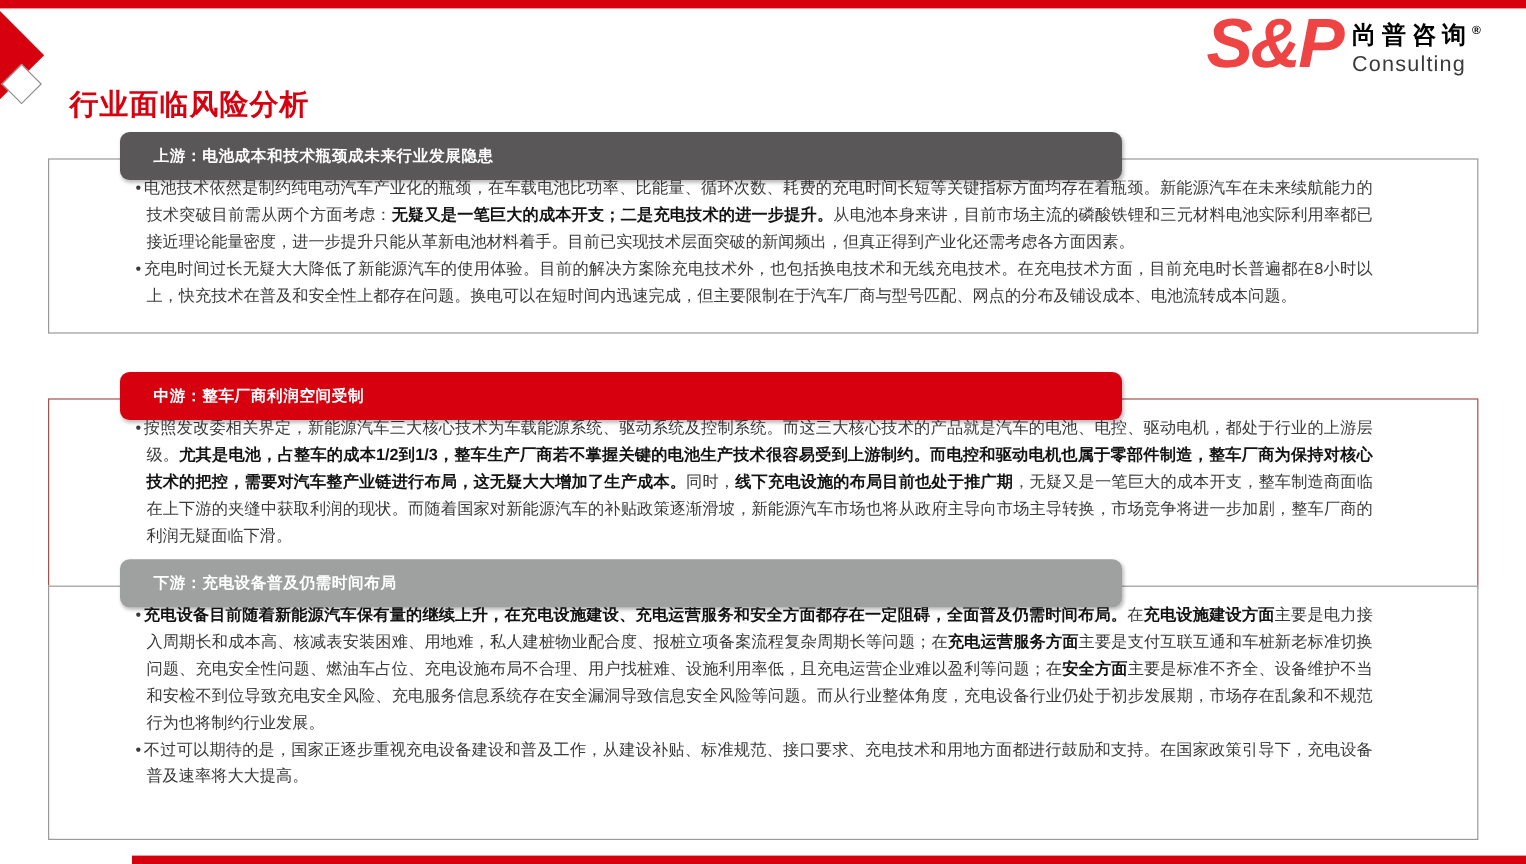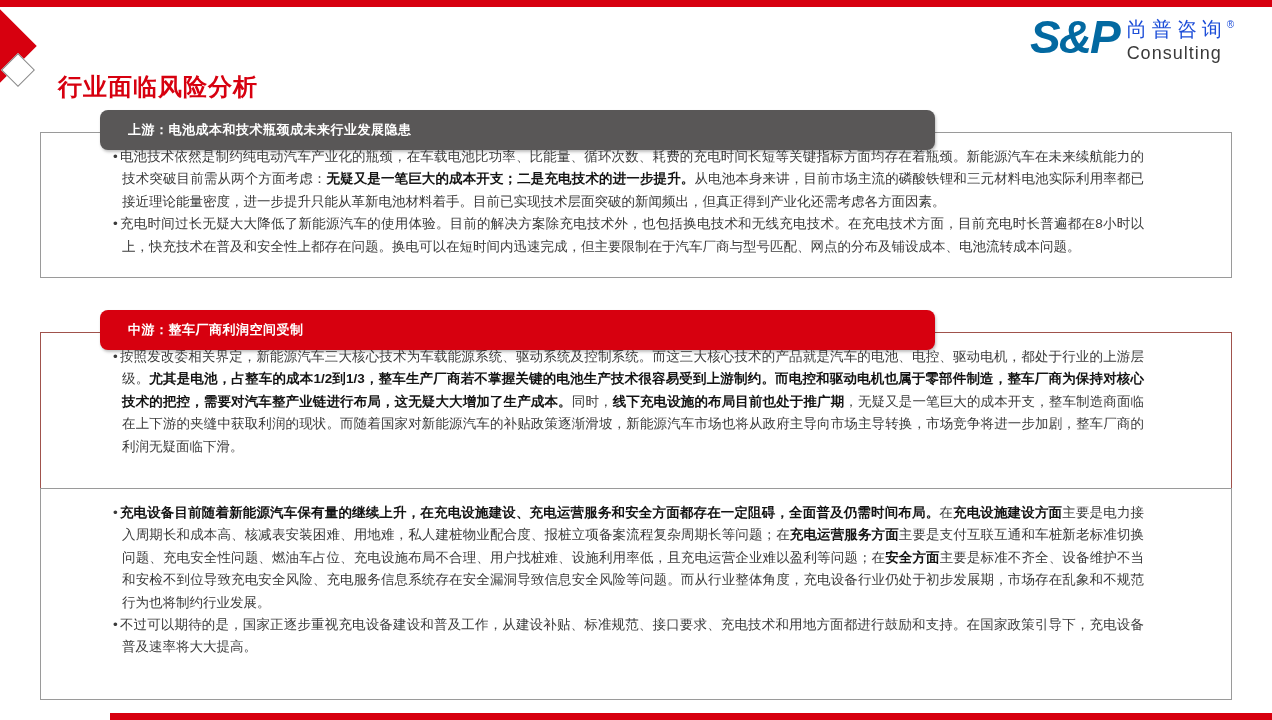--- a/index.html
+++ b/index.html
@@ -18,23 +18,23 @@
   .deco .d-gray { position:absolute; left:6px; top:24px; width:22px; height:22px; background:#595757; transform:rotate(45deg); z-index:1; }
   .deco .d-white { position:absolute; left:6px; top:50px; width:24px; height:24px; background:#ffffff; border:1.5px solid #8a8a8a; transform:rotate(45deg); z-index:3; }
 
   .page-title {
     position:absolute; left:58px; top:30px;
     font-size:24px; font-weight:bold; color:#d7000f; letter-spacing:1px;margin-top:41px;
   }
 
   
   .logo { position:absolute; right:38px; top:14px; display:flex; align-items:flex-start; }
-  .logo-sp { font-size:46px; line-height:46px; font-weight:bold; font-style:italic; color:#0369a1; letter-spacing:-2px; margin-right:8px; }
+  .logo-sp { font-size:58px; line-height:46px; font-weight:bold; font-style:italic; color:#ef4444; letter-spacing:-2px; margin-right:8px; }
   .logo-right { display:flex; flex-direction:column; padding-top:2px; }
-  .logo-cn { font-size:20px; font-weight:normal; color:#1d4ed8; letter-spacing:5px; white-space:nowrap; }
+  .logo-cn { font-size:20px; font-weight:bold; color:#000000; letter-spacing:5px; white-space:nowrap; }
   .logo-reg { font-size:10px; vertical-align:super; letter-spacing:0; }
   .logo-en { font-size:18px; color:#3a3a3a; letter-spacing:1px; }
 
   
   .section { position:absolute; left:40px; width:1192px; }
   .section .box { position:absolute; left:0; right:0; top:22px; bottom:0; background:#fff; border:1px solid #9a9a9a; }
   .section.mid .box { border:1px solid #a0524c; }
   .section .tab {
     position:absolute; top:0; left:60px; width:835px; height:40px; z-index:2;
     border-radius:8px; display:flex; align-items:center; padding-left:28px;
@@ -96,20 +96,23 @@
     <div class="tab t-red">
       <span>中游：整车厂商利润空间受制</span>
     </div>
     <ul class="bullets">
         <li><span>按照发改委相关界定，新能源汽车三大核心技术为车载能源系统、驱动系统及控制系统。而这三大核心技术的产品就是汽车的电池、电控、驱动电机，都处于行业的上游层级。</span><span class="b">尤其是电池，占整车的成本1/2到1/3，整车生产厂商若不掌握关键的电池生产技术很容易受到上游制约。而电控和驱动电机也属于零部件制造，整车厂商为保持对核心技术的把控，需要对汽车整产业链进行布局，这无疑大大增加了生产成本。</span><span>同时，</span><span class="b">线下充电设施的布局目前也处于推广期</span><span>，无疑又是一笔巨大的成本开支，整车制造商面临在上下游的夹缝中获取利润的现状。而随着国家对新能源汽车的补贴政策逐渐滑坡，新能源汽车市场也将从政府主导向市场主导转换，市场竞争将进一步加剧，整车厂商的利润无疑面临下滑。</span></li>
       </ul>
   </div>
 
   <div class="section sec-down">
     <div class="box"></div>
+    <div class="tab t-light">
+      <span>下游：充电设备普及仍需时间布局</span>
+    </div>
     <ul class="bullets">
         <li><span class="b">充电设备目前随着新能源汽车保有量的继续上升，在充电设施建设、充电运营服务和安全方面都存在一定阻碍，全面普及仍需时间布局。</span><span>在</span><span class="b">充电设施建设方面</span><span>主要是电力接入周期长和成本高、核减表安装困难、用地难，私人建桩物业配合度、报桩立项备案流程复杂周期长等问题；在</span><span class="b">充电运营服务方面</span><span>主要是支付互联互通和车桩新老标准切换问题、充电安全性问题、燃油车占位、充电设施布局不合理、用户找桩难、设施利用率低，且充电运营企业难以盈利等问题；在</span><span class="b">安全方面</span><span>主要是标准不齐全、设备维护不当和安检不到位导致充电安全风险、充电服务信息系统存在安全漏洞导致信息安全风险等问题。而从行业整体角度，充电设备行业仍处于初步发展期，市场存在乱象和不规范行为也将制约行业发展。</span></li>
         <li><span>不过可以期待的是，国家正逐步重视充电设备建设和普及工作，从建设补贴、标准规范、接口要求、充电技术和用地方面都进行鼓励和支持。在国家政策引导下，充电设备普及速率将大大提高。</span></li>
       </ul>
   </div>
 
   <div class="bottom-bar"></div>
 </div>
 
 </body></html>

